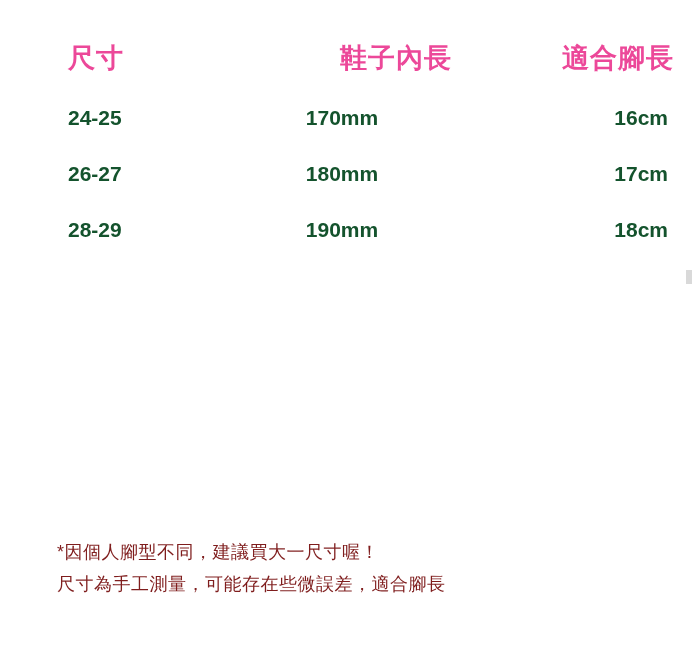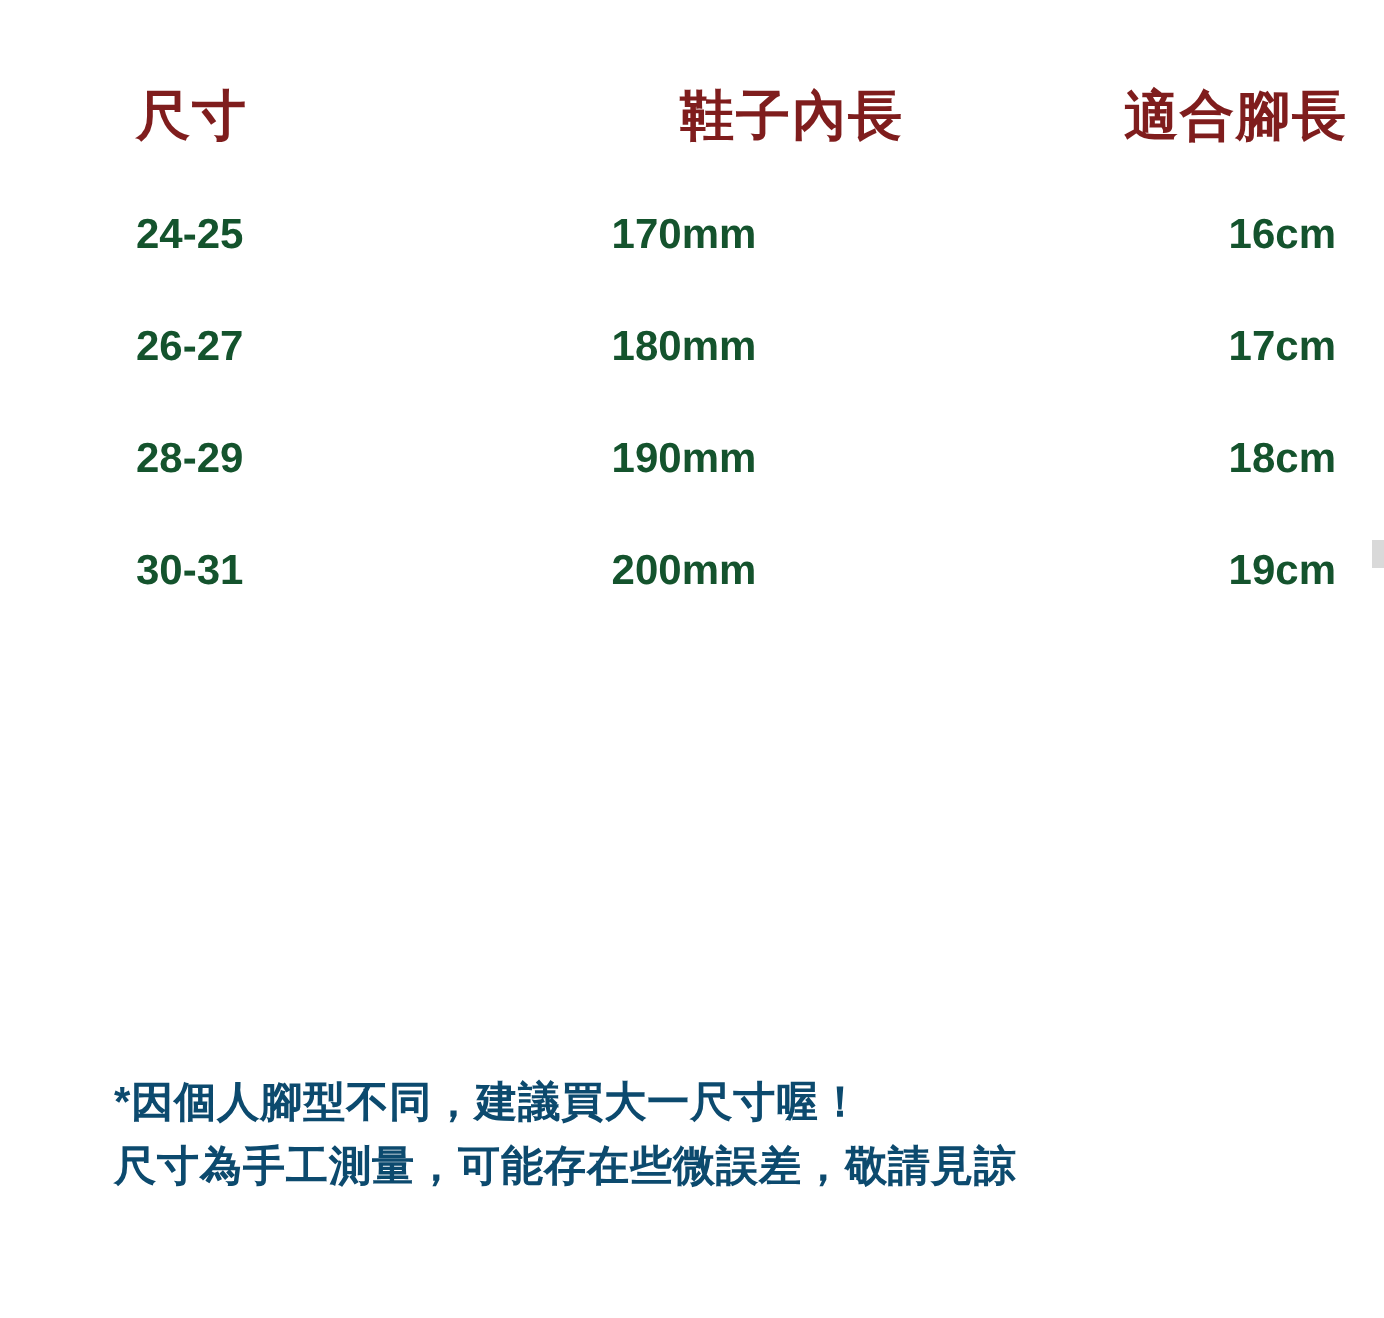--- a/index.html
+++ b/index.html
@@ -32,21 +32,21 @@
   }
   .size-table col.c0 { width: 240px; }
   .size-table col.c1 { width: 220px; }
   .size-table col.c2 { width: 232px; }
 
   .size-table th {
     font-size: 27px;
     font-weight: bold;
     padding: 6px 0 14px 0;
     text-align: center;
-    color: #7f1d1d;
+    color: #ec4899;
     letter-spacing: 1px;
   }
   .size-table th.h0 { text-align: left; padding-left: 68px; }
   .size-table th.h1 { text-align: right; padding-right: 8px; }
   .size-table th.h2 { text-align: right; padding-right: 18px; }
 
   .size-table td {
     font-size: 21px;
     font-weight: bold;
     color: #14532d;
@@ -80,23 +80,23 @@
   .seam-b { position: absolute; left: 292px; top: 0; }
   .seam-c { position: absolute; left: 552px; top: 0; }
 
   .notes {
     position: absolute;
     left: 57px;
     top: 536px;
     width: 600px;
   }
   .note-line {
-    font-size: 21px;
-    font-weight: bold;
-    color: #0c4a6e;
+    font-size: 18px;
+    font-weight: normal;
+    color: #7f1d1d;
     line-height: 32px;
     letter-spacing: 0.5px;
     white-space: nowrap;
   }
   .edge-mark {
     position: absolute;
     right: 0;
     top: 270px;
     width: 6px;
     height: 14px;
@@ -130,36 +130,31 @@
       <tr>
         <td class="c0">26-27</td>
         <td class="c1">180mm</td>
         <td class="c2">17cm</td>
       </tr>
       <tr>
         <td class="c0">28-29</td>
         <td class="c1">190mm</td>
         <td class="c2">18cm</td>
       </tr>
-      <tr>
-        <td class="c0">30-31</td>
-        <td class="c1">200mm</td>
-        <td class="c2">19cm</td>
-      </tr>
     </tbody>
   </table>
 
   <div class="seam">
     <div class="seam-inner">
       <span class="seam-a">28-29</span>
       <span class="seam-b">190mm</span>
       <span class="seam-c">18cm</span>
     </div>
   </div>
 
   <div class="edge-mark"></div>
 
   <div class="notes">
     <div class="note-line">*因個人腳型不同，建議買大一尺寸喔！</div>
-    <div class="note-line">尺寸為手工測量，可能存在些微誤差，敬請見諒</div>
+    <div class="note-line">尺寸為手工測量，可能存在些微誤差，適合腳長</div>
   </div>
 
 </div>
 
 </body></html>

